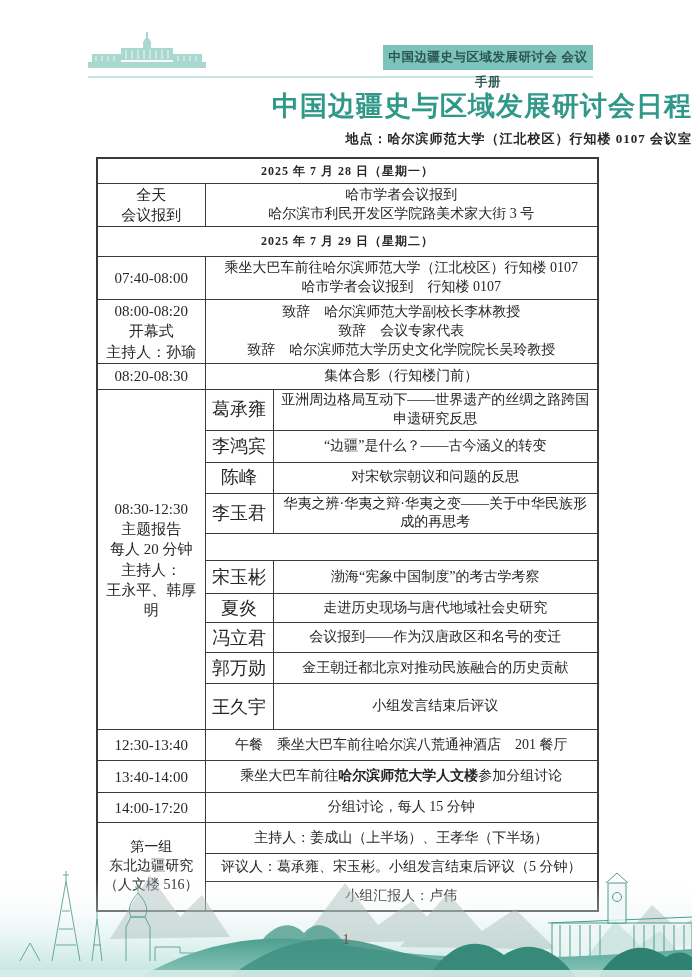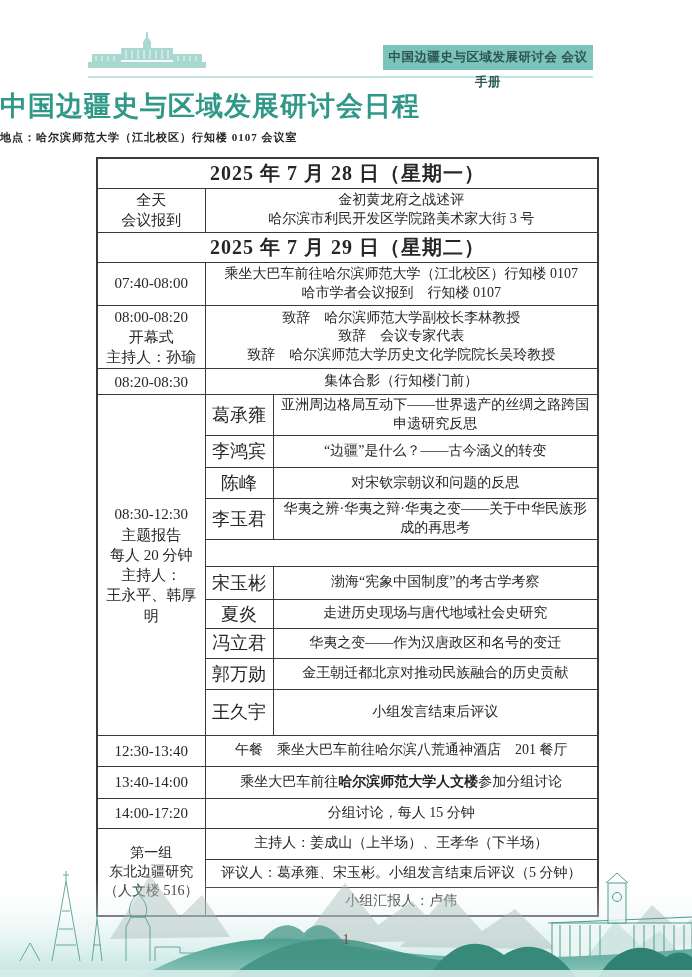--- a/index.html
+++ b/index.html
@@ -27,42 +27,42 @@
   .head-rule{position:absolute;left:88px;top:76px;width:505px;height:2px;background:#c6e5e0;}
   .banner{
     position:absolute;left:383px;top:45px;width:210px;height:25px;
     background:var(--banner-bg,#7cc3bb);
     color:#2b5750;font-family:"Liberation Sans","DejaVu Sans",sans-serif;
     font-size:12.5px;font-weight:bold;line-height:25px;text-align:center;
     letter-spacing:0.5px;
   }
   .title{
     position:absolute;left:0;top:88px;width:100%;
-    text-align:left;font-family:"Liberation Sans","DejaVu Sans",sans-serif;
+    text-align:right;font-family:"Liberation Sans","DejaVu Sans",sans-serif;
     font-size:27px;font-weight:bold;color:var(--title-text,#2f9889);
     letter-spacing:1px;
   }
   .location{
     position:absolute;left:0;top:130px;width:100%;
-    text-align:left;font-size:11px;font-weight:bold;letter-spacing:1px;
+    text-align:right;font-size:13px;font-weight:bold;letter-spacing:1px;
   }
   
   table.sched{
     position:absolute;left:96px;top:157px;width:501px;
     border-collapse:collapse;table-layout:fixed;
     font-size:14px;line-height:1.35;
   }
   table.sched td{
     border:1px solid var(--border,#3a3a3a);
     text-align:center;vertical-align:middle;
     padding:1px 4px;background:#ffffff;
   }
   table.sched{border:2px solid var(--border,#3a3a3a);}
   td.teal{background:var(--teal-cell,#8ed0c8);}
-  td.datehdr{font-weight:bold;font-size:20px;letter-spacing:1px;}
+  td.datehdr{font-weight:bold;font-size:12px;letter-spacing:1px;}
   td.time{font-size:15px;}
   td.spk{font-size:18px;}
   .bold-run{font-weight:bold;}
   
   .landscape{position:absolute;left:0;bottom:0;width:692px;height:130px;}
   .pagenum{
     position:absolute;left:0;top:931px;width:100%;text-align:center;
     font-size:15px;color:var(--page-number,#7a4a44);z-index:5;
   }
 </style>
@@ -100,21 +100,21 @@
     <tbody>
       <tr style="height:25px">
         <td colspan="3" class="teal datehdr">2025 年 7 月 28 日（星期一）</td>
       </tr>
       <tr style="height:37px">
         <td class="time">
           <div>全天</div>
           <div>会议报到</div>
         </td>
         <td colspan="2">
-          <div>金初黄龙府之战述评</div>
+          <div>哈市学者会议报到</div>
           <div>哈尔滨市利民开发区学院路美术家大街 3 号</div>
         </td>
       </tr>
       <tr style="height:30px">
         <td colspan="3" class="teal datehdr">2025 年 7 月 29 日（星期二）</td>
       </tr>
       <tr style="height:43px">
         <td class="teal time">07:40-08:00</td>
         <td colspan="2" class="teal">
           <div>乘坐大巴车前往哈尔滨师范大学（江北校区）行知楼 0107</div>
@@ -167,21 +167,21 @@
       <tr style="height:33px">
         <td class="spk">宋玉彬</td>
         <td>渤海“宪象中国制度”的考古学考察</td>
       </tr>
       <tr style="height:29px">
         <td class="spk">夏炎</td>
         <td>走进历史现场与唐代地域社会史研究</td>
       </tr>
       <tr style="height:30px">
         <td class="spk">冯立君</td>
-        <td>华夷之变——作为汉唐政区和名号的变迁</td>
+        <td>会议报到——作为汉唐政区和名号的变迁</td>
       </tr>
       <tr style="height:31px">
         <td class="spk">郭万勋</td>
         <td>金王朝迁都北京对推动民族融合的历史贡献</td>
       </tr>
       <tr style="height:46px">
         <td class="spk">王久宇</td>
         <td>小组发言结束后评议</td>
       </tr>
 

